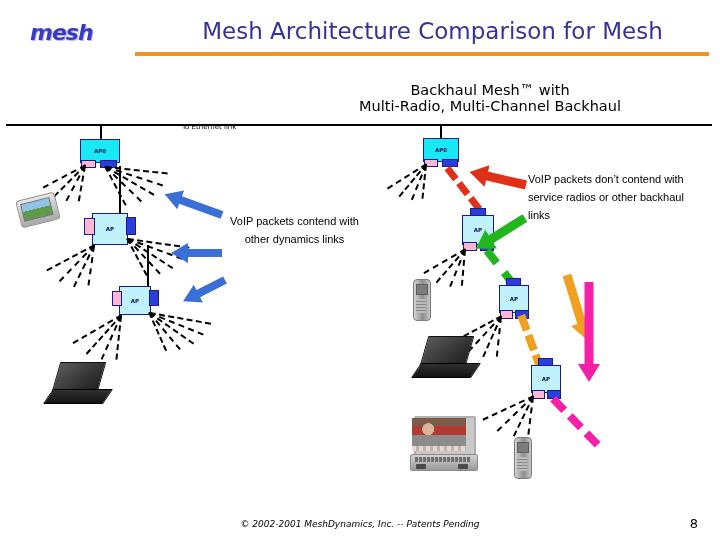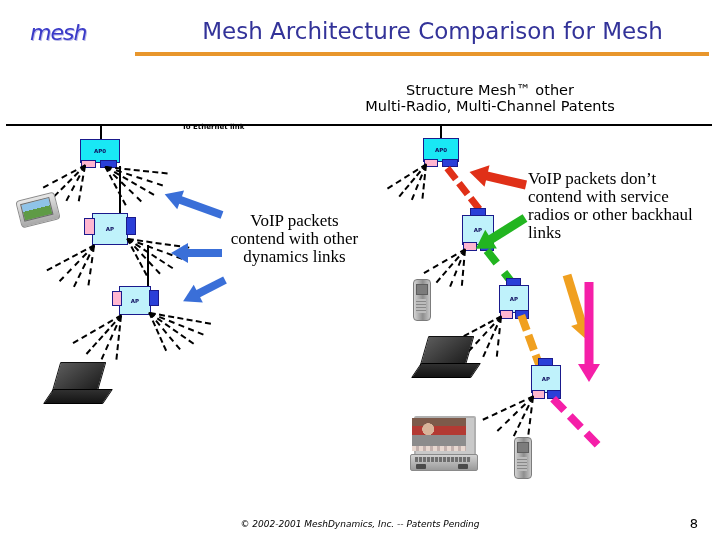--- a/index.html
+++ b/index.html
@@ -8,21 +8,21 @@
     font-family:"DejaVu Sans","Liberation Sans",sans-serif;
     overflow:hidden;position:relative;
   }
   .slide{position:absolute;left:0;top:0;width:720px;height:540px;}
 
   
   .logo{position:absolute;left:22px;top:20px;width:128px;height:44px;}
   .logo .l1{
     position:absolute;left:8px;top:0px;
     font-family:"DejaVu Sans","Liberation Sans",sans-serif;
-    font-weight:normal;font-style:italic;font-size:22px;letter-spacing:-1px;
+    font-weight:bold;font-style:italic;font-size:22px;letter-spacing:-1px;
     color:#3a3ac8;text-shadow:1px 1px 0 #b9b9e8;
   }
   .logo .l2{
     position:absolute;left:30px;top:16px;
     font-family:"DejaVu Sans","Liberation Sans",sans-serif;
     font-weight:bold;font-style:italic;font-size:22px;letter-spacing:-1px;
     color:#f0a020;text-shadow:1px 1px 0 #f6d9a8;
   }
   .title{
     position:absolute;left:160px;top:18px;width:545px;
@@ -41,21 +41,21 @@
     font-family:"DejaVu Sans","Liberation Sans",sans-serif;
     font-size:14.5px;line-height:16px;
   }
   .cap-left{left:20px;top:96px;width:260px;}
   .cap-right{left:270px;top:82px;width:440px;}
 
   .hrule{position:absolute;left:6px;top:124px;width:706px;height:2px;background:#000;}
 
   .eth-label{
     position:absolute;left:182px;top:123px;
-    font-size:7px;font-weight:bold;color:#000;
+    font-size:7px;font-weight:normal;color:#000;
     font-family:"DejaVu Sans","Liberation Sans",sans-serif;
   }
 
   
   .ap{position:absolute;}
   .ap .body{
     position:absolute;left:0;top:0;
     background:#bff2fb;border:1px solid #1a1a8c;
     display:flex;align-items:center;justify-content:center;
   }
@@ -78,22 +78,22 @@
 
   
   .arrow{position:absolute;transform-origin:0 50%;}
   .arrow .shaft{position:absolute;left:0;top:50%;transform:translateY(-50%);}
   .arrow .head{position:absolute;top:50%;transform:translateY(-50%);
     width:0;height:0;border-style:solid;border-color:transparent;}
 
   
   .note{
     position:absolute;color:#000;text-align:center;
-    font-family:Liberation Serif, serif;
-    font-size:17px;line-height:18px;
+    font-family:Liberation Sans, sans-serif;
+    font-size:11px;line-height:18px;
   }
   .note-left{left:222px;top:212px;width:145px;}
   .note-right{left:528px;top:170px;width:180px;text-align:left;}
 
   
   .dev{position:absolute;}
 
   
   .lt-dark .screen{position:absolute;left:8px;top:0;width:44px;height:28px;
     background:linear-gradient(135deg,#5a5a5a,#1d1d1d);border:1px solid #111;
@@ -156,22 +156,22 @@
 <div class="slide">
 
   <div class="logo">
     <div class="l1">mesh</div>
   </div>
 
   <div class="title">Mesh Architecture Comparison for Mesh</div>
   <div class="title-rule"></div>
 
   <div class="cap cap-right">
-    <div>Structure Mesh™ other</div>
-    <div>Multi-Radio, Multi-Channel Patents</div>
+    <div>Backhaul Mesh™ with</div>
+    <div>Multi-Radio, Multi-Channel Backhaul</div>
   </div>
 
   <div class="hrule"></div>
   <div class="eth-label">To Ethernet link</div>
 
   <div class="stalk" style="left:100px;top:125px;width:2px;height:16px;"></div>
 
   <div class="ap root" style="left:80px;top:139px;width:40px;height:24px;">
     <div class="body" style="width:38px;height:22px;">
       <span class="lbl">AP0</span>

